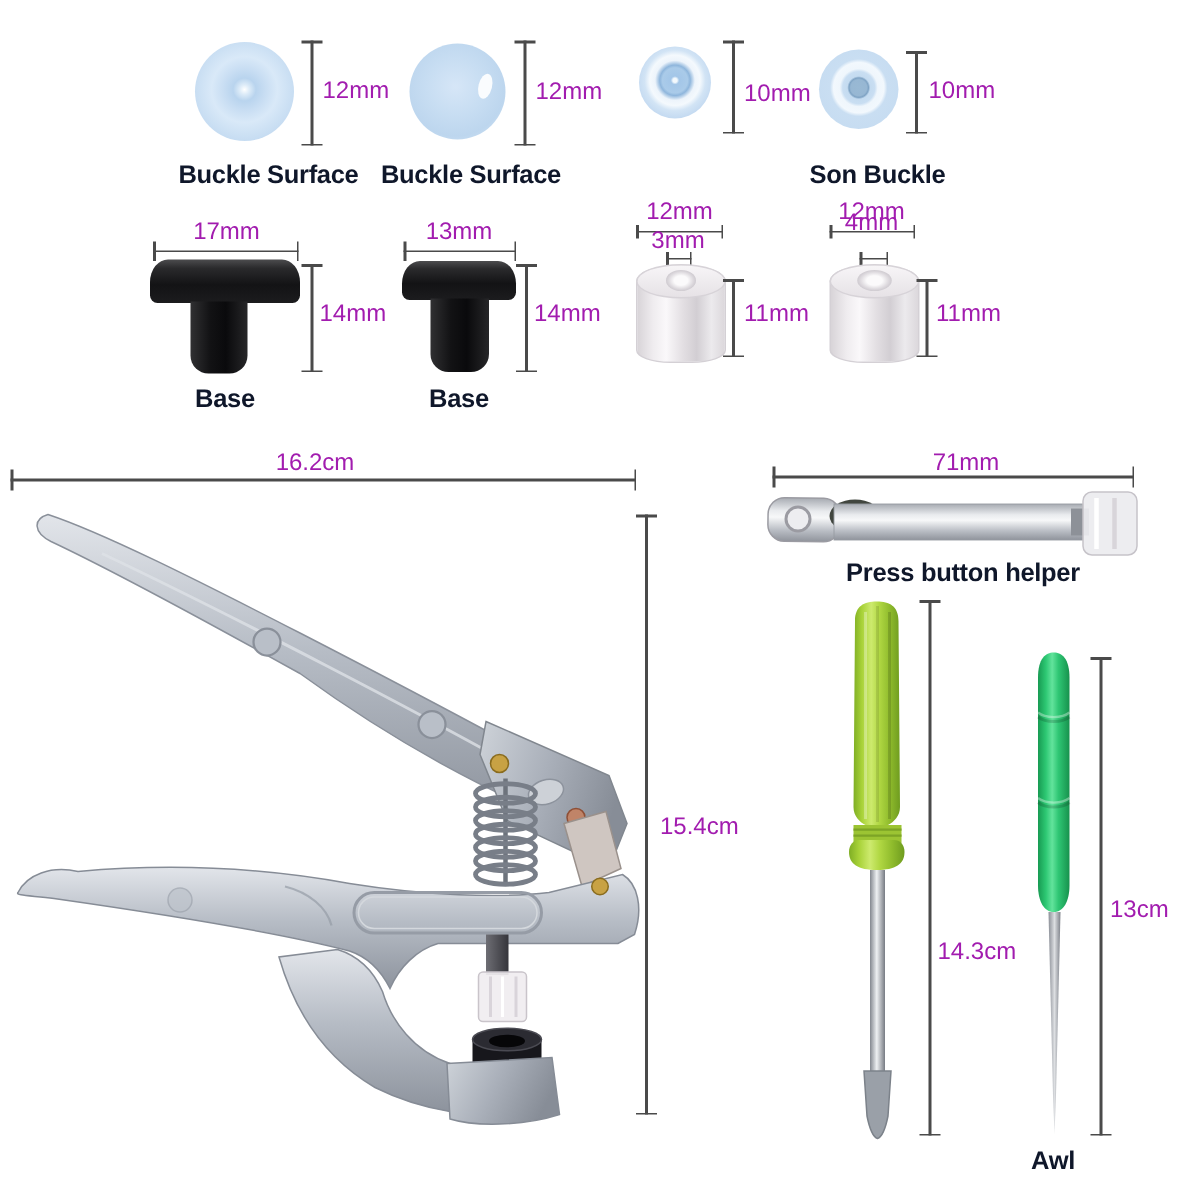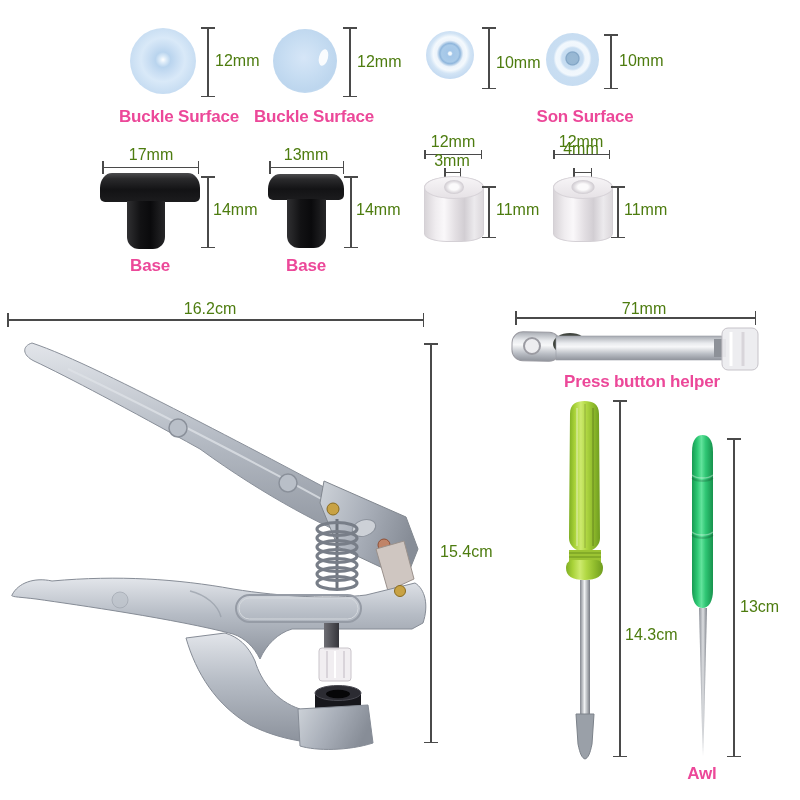--- a/index.html
+++ b/index.html
@@ -1,21 +1,21 @@
 <!DOCTYPE html>
 <html><head>
 <meta charset="utf-8">
 <style>
   html,body{margin:0;padding:0;background:#ffffff;}
   body{width:800px;height:800px;overflow:hidden;font-family:"Liberation Sans",sans-serif;}
   #canvas{position:relative;width:800px;height:800px;background:#ffffff;}
   .abs{position:absolute;}
-  .dim{position:absolute;font-size:16px;color:#4d7c0f;white-space:nowrap;font-weight:400;}
+  .dim{position:absolute;font-size:16px;color:#a21caf;white-space:nowrap;font-weight:400;}
   .dim.ctr{text-align:center;}
-  .plabel{position:absolute;font-size:17px;font-weight:700;color:#ec4899;text-align:center;white-space:nowrap;letter-spacing:-0.2px;}
+  .plabel{position:absolute;font-size:17px;font-weight:700;color:#0f172a;text-align:center;white-space:nowrap;letter-spacing:-0.2px;}
   
   .vdim{position:absolute;width:14px;}
   .vdim i{position:absolute;left:50%;margin-left:-0.75px;top:0;bottom:0;width:1.5px;background:#4a4a4a;display:block;}
   .vdim::before,.vdim::after{content:"";position:absolute;left:0;width:100%;height:1.5px;background:#4a4a4a;}
   .vdim::before{top:0;}.vdim::after{bottom:0;}
   .hdim{position:absolute;height:13px;}
   .hdim i{position:absolute;top:50%;margin-top:-0.75px;left:0;right:0;height:1.5px;background:#4a4a4a;display:block;}
   .hdim::before,.hdim::after{content:"";position:absolute;top:0;height:100%;width:1.5px;background:#4a4a4a;}
   .hdim::before{left:0;}.hdim::after{right:0;}
   .hdim.sm{height:9px;}
@@ -58,21 +58,21 @@
   <div class="vdim" style="left:482px;top:27px;height:62px">
       <i></i>
     </div>
   <span class="dim" style="left:496px;top:54px">10mm</span>
 
   <div class="circle b4" style="left:546px;top:33px;width:53px;height:53px"></div>
   <div class="vdim" style="left:604px;top:34px;height:55px">
       <i></i>
     </div>
   <span class="dim" style="left:619px;top:52px">10mm</span>
-  <span class="plabel" style="left:515px;top:107px;width:140px">Son Surface</span>
+  <span class="plabel" style="left:515px;top:107px;width:140px">Son Buckle</span>
 
   <span class="dim ctr" style="left:101px;top:146px;width:100px">17mm</span>
   <div class="hdim" style="left:102px;top:161px;width:97px">
       <i></i>
     </div>
   <div class="bcap" style="left:100px;top:173px;width:100px;height:29px"></div>
   <div class="bstem" style="left:127px;top:201px;width:38px;height:48px"></div>
   <div class="vdim" style="left:201px;top:176px;height:72px">
       <i></i>
     </div>

